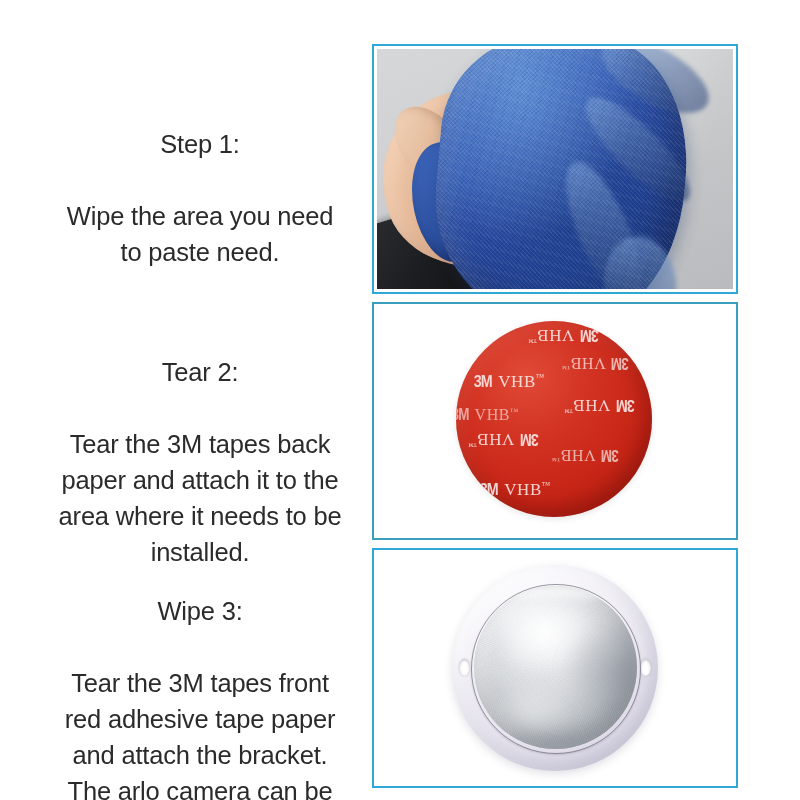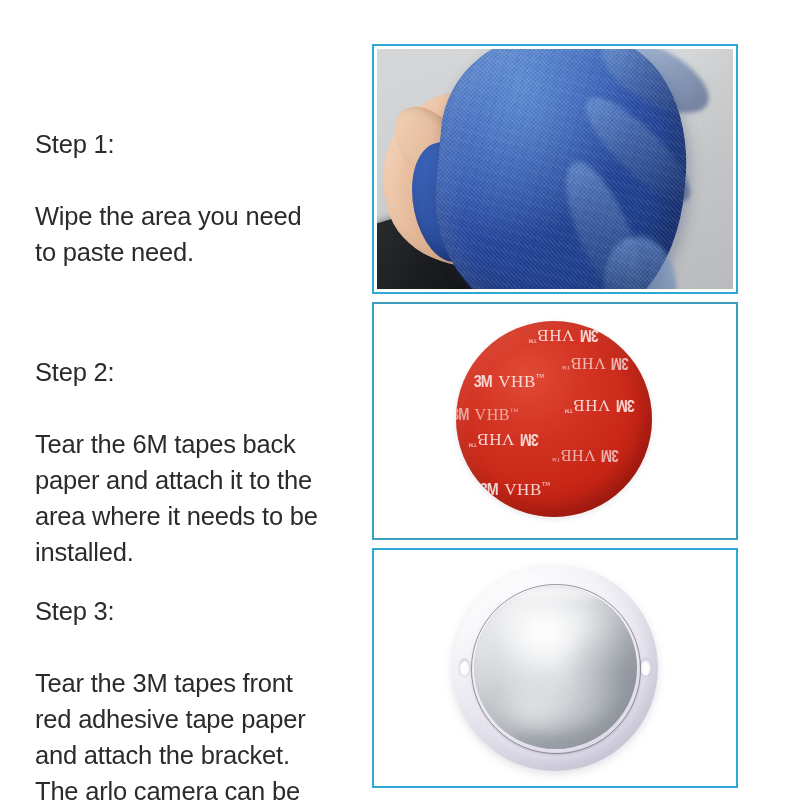--- a/index.html
+++ b/index.html
@@ -13,20 +13,21 @@
     height: 800px;
     font-family: "Liberation Sans", sans-serif;
     color: #2a2a2a;
     overflow: hidden;
     position: relative;
   }
   .sheet {
     position: absolute;
     inset: 0;
     background: #ffffff;
+    text-align: center;
   }
 
   
   .steps-col {
     position: absolute;
     left: 0;
     top: 0;
     width: 372px;
     height: 800px;
   }
@@ -333,29 +334,29 @@
 
   <div class="steps-col">
 
     <div class="step-text" id="step1-text">
       <span class="heading">Step 1:</span>
       <span class="body">Wipe the area you need
 to paste need.</span>
     </div>
 
     <div class="step-text" id="step2-text">
-      <span class="heading">Step 2:</span>
-      <span class="body">Tear the 6M tapes back
+      <span class="heading">Tear 2:</span>
+      <span class="body">Tear the 3M tapes back
 paper and attach it to the
 area where it needs to be
 installed.</span>
     </div>
 
     <div class="step-text" id="step3-text">
-      <span class="heading">Step 3:</span>
+      <span class="heading">Wipe 3:</span>
       <span class="body">Tear the 3M tapes front
 red adhesive tape paper
 and attach the bracket.
 The arlo camera can be
 mounted to the stand.</span>
     </div>
 
   </div>
 
   <div class="panel" id="panel-1">

